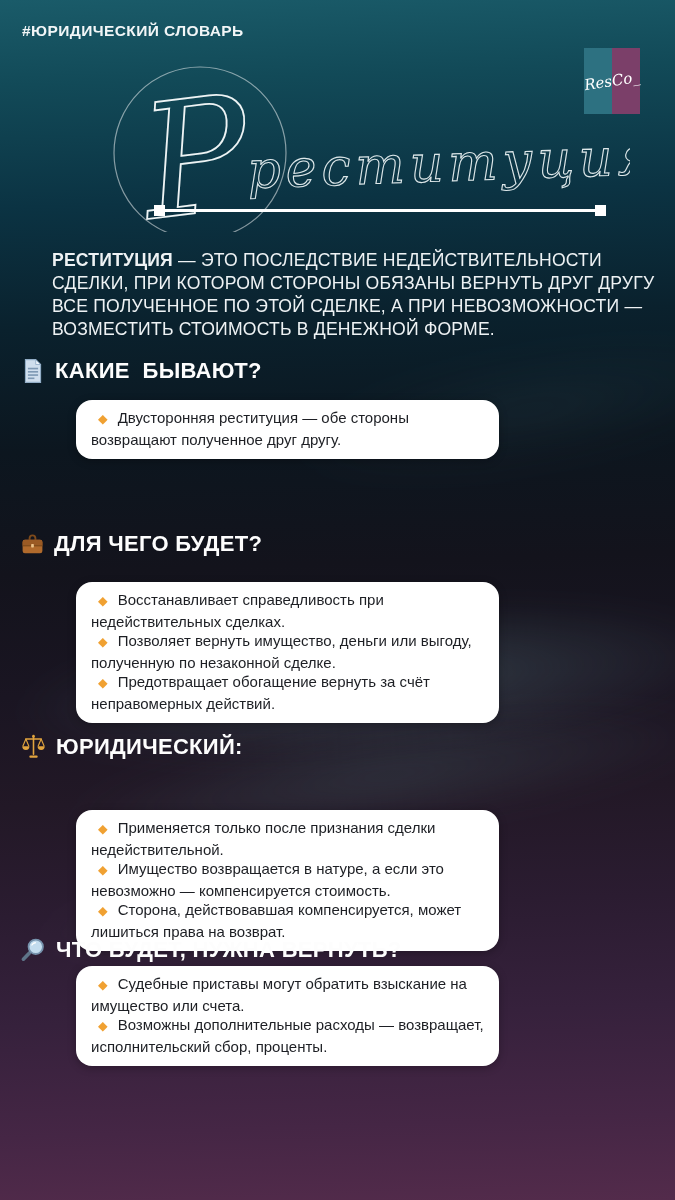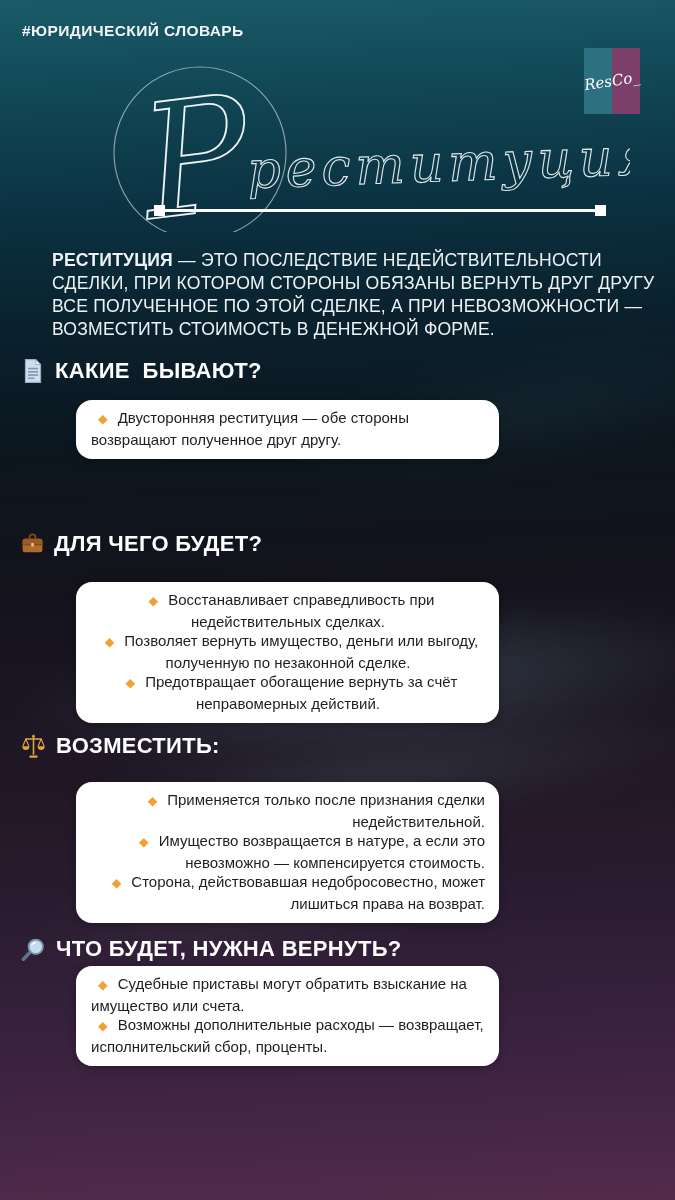--- a/index.html
+++ b/index.html
@@ -41,34 +41,34 @@
 
   .rule{position:absolute;left:160px;top:209px;width:440px;height:3px;background:#fff;}
   .endcap{position:absolute;top:-4px;width:11px;height:11px;background:#fff;}
   .endcap-left{left:-6px;}
   .endcap-right{right:-6px;}
 
   .definition{position:absolute;left:40px;top:237px;width:604px;margin:12px;
     font-size:17.6px;line-height:23px;letter-spacing:.2px;color:#eef2f4;}
   .definition b{font-weight:700;}
 
-  .sec-h{position:absolute;left:20px;display:flex;gap:9px;}
+  .sec-h{position:absolute;left:20px;display:flex;align-items:center;gap:9px;}
   .sec-title{font-size:22px;font-weight:700;letter-spacing:.3px;color:#fdfdfd;
     white-space:pre-wrap;}
   .sec-icon{flex:0 0 auto;display:block;}
 
   .card{position:absolute;left:68px;width:394px;background:#fff;border-radius:16px;
     padding:8px 14px 10px 15px;color:#1d1f24;font-size:15px;line-height:19.5px;
     box-shadow:0 2px 8px rgba(0,0,0,.28);margin-left:8px;}
   .card p{margin:0;}
   .diamond{color:#f0a132;font-size:12.5px;margin:0 10px 0 7px;}
 
   .h1{top:358px;} .c1{top:400px;}
-  .h2{top:531px;} .c2{top:582px;text-align:center;}
-  .h3{top:733px;} .c3{top:782px;text-align:right;}
+  .h2{top:531px;} .c2{top:582px;}
+  .h3{top:733px;} .c3{top:810px;}
   .h4{top:936px;} .c4{top:966px;}
 </style>
 </head>
 <body>
 
 <div class="page">
 
   <div class="wave wave-c"></div>
   <div class="wave wave-a"></div>
   <div class="wave wave-b"></div>
@@ -138,26 +138,26 @@
         <path d="M15.6 11.8h6.4a3.2 3.2 0 0 1-6.4 0z"></path>
         <rect x="8.3" y="20" width="7.4" height="1.9" rx=".9"></rect>
       </g>
       <g stroke="#e2a43e" stroke-width="1">
         <line x1="5.2" y1="5.3" x2="2.5" y2="11.8"></line>
         <line x1="5.2" y1="5.3" x2="7.9" y2="11.8"></line>
         <line x1="18.8" y1="5.3" x2="16.1" y2="11.8"></line>
         <line x1="18.8" y1="5.3" x2="21.5" y2="11.8"></line>
       </g>
     </svg>
-    <span class="sec-title">ВОЗМЕСТИТЬ:</span>
+    <span class="sec-title">ЮРИДИЧЕСКИЙ:</span>
   </div>
   <div class="card c3">
     <p><span class="diamond">◆</span><span>Применяется только после признания сделки недействительной.</span></p>
     <p><span class="diamond">◆</span><span>Имущество возвращается в натуре, а если это невозможно — компенсируется стоимость.</span></p>
-    <p><span class="diamond">◆</span><span>Сторона, действовавшая недобросовестно, может лишиться права на возврат.</span></p>
+    <p><span class="diamond">◆</span><span>Сторона, действовавшая компенсируется, может лишиться права на возврат.</span></p>
   </div>
 
   <div class="sec-h h4">
     <svg class="sec-icon" width="27" height="27" viewBox="0 0 24 24">
       <line x1="8.6" y1="14.8" x2="3" y2="20.6" stroke="#5e7488" stroke-width="3.2" stroke-linecap="round"></line>
       <circle cx="14" cy="9.6" r="6.4" fill="#c3dcee" stroke="#7793ad" stroke-width="1.6"></circle>
       <path d="M10.6 8a4.2 4.2 0 0 1 3-2" stroke="#ffffff" stroke-width="1.2" fill="none" stroke-linecap="round"></path>
     </svg>
     <span class="sec-title">ЧТО БУДЕТ, НУЖНА ВЕРНУТЬ?</span>
   </div>

